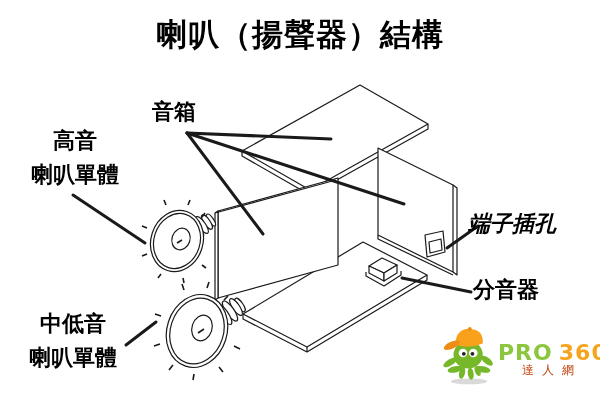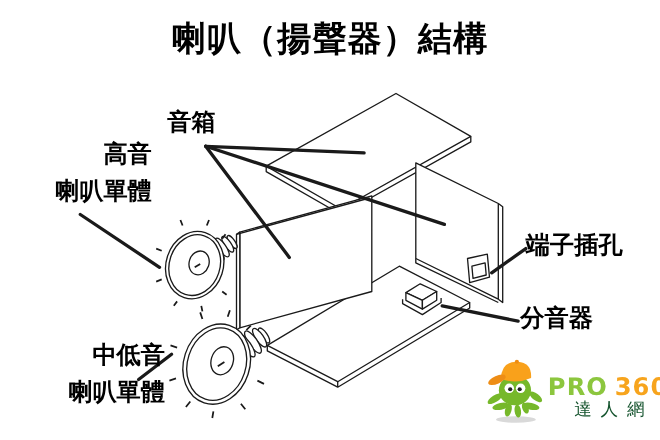--- a/index.html
+++ b/index.html
@@ -4,31 +4,31 @@
 <style>
   html,body{margin:0;padding:0;}
   body{width:600px;height:400px;overflow:hidden;background:#ffffff;
        font-family:"DejaVu Sans","Liberation Sans",sans-serif;position:relative;}
   .stage{position:absolute;inset:0;width:592px;height:400px;}
   svg.art{position:absolute;left:0;top:0;}
   .page-title{position:absolute;top:14px;left:0;width:600px;text-align:center;
     font-size:31px;font-weight:900;color:#000;letter-spacing:1px;margin:0;}
   .lbl{position:absolute;font-weight:900;color:#000;font-size:22px;line-height:1.3;}
   .lbl-enclosure{left:152px;top:98px;}
-  .lbl-two{width:126px;text-align:right;line-height:34px;}
+  .lbl-two{width:126px;text-align:center;line-height:34px;}
   .lbl-tweeter{left:12px;top:124px;}
-  .lbl-woofer{left:24px;top:307px;}
-  .lbl-terminal{left:478px;top:210px;}
+  .lbl-woofer{left:10px;top:307px;}
+  .lbl-terminal{left:468px;top:210px;font-style:italic;}
   .lbl-crossover{left:473px;top:276px;text-align:center;}
   .logo{position:absolute;left:436px;top:314px;width:160px;height:80px;}
   .logo-mascot{position:absolute;left:2px;top:2px;}
   .logo-word{position:absolute;left:62px;top:26px;font-weight:700;font-size:22px;letter-spacing:1px;white-space:nowrap;}
   .logo-pro{color:#8CC63E;}
   .logo-num{color:#F7A41D;margin-left:6px;}
-  .logo-sub{position:absolute;left:86px;top:48px;font-size:16px;color:#14532d;letter-spacing:8px;white-space:nowrap;}
+  .logo-sub{position:absolute;left:86px;top:48px;font-size:12px;color:#c2410c;letter-spacing:8px;white-space:nowrap;}
 </style>
 </head>
 <body>
 
 <div class="stage">
 
   <svg class="art" width="600" height="400" viewBox="0 0 600 400" fill="none" stroke="#1a1a1a" stroke-width="1.2" stroke-linejoin="round">
 
     <g>
       <path d="M242,151 L360,85 L428,124 L310,190 Z" fill="#fff"></path>

